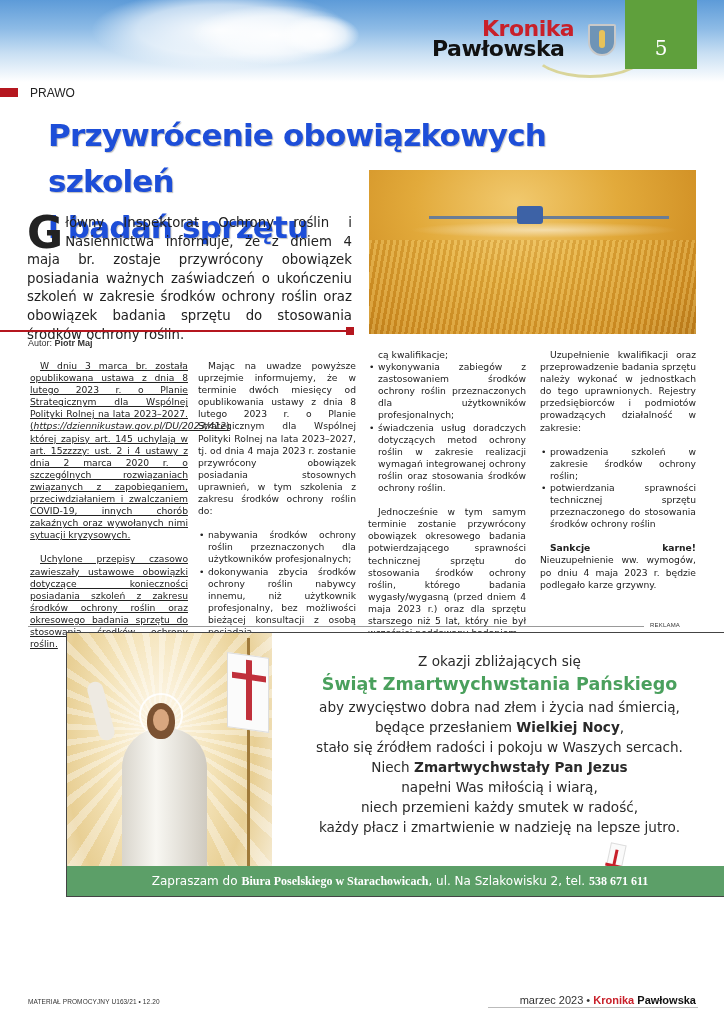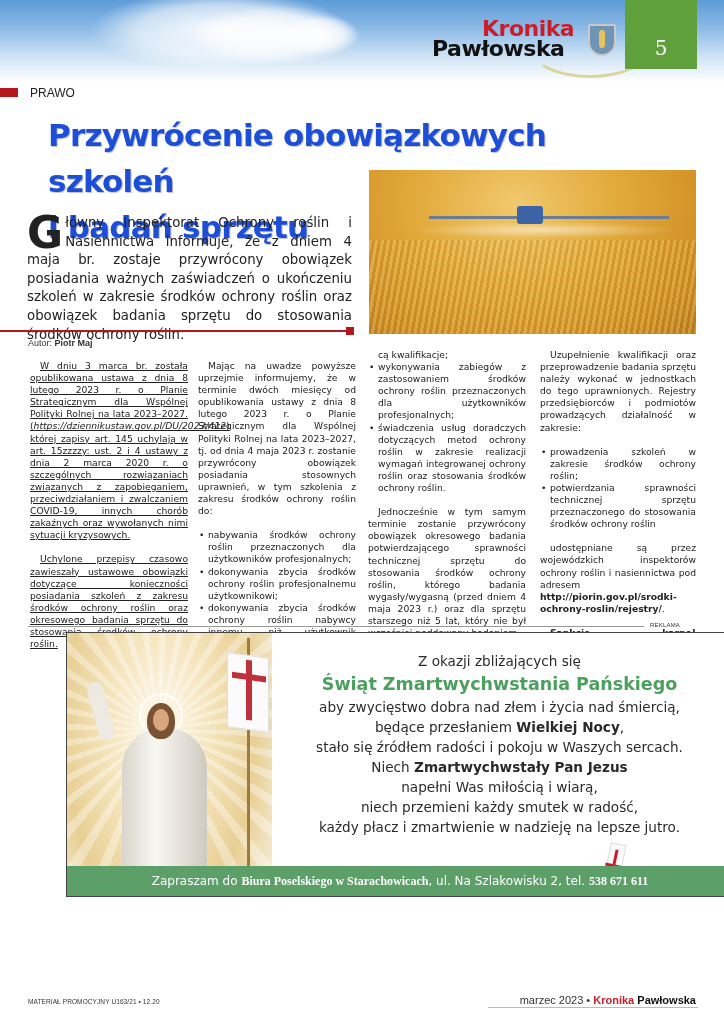--- a/index.html
+++ b/index.html
@@ -142,41 +142,39 @@
 
 <div class="col c1">
   <p><span>W dniu 3 marca br. została opublikowana ustawa z dnia 8 lutego 2023 r. o Planie Strategicznym dla Wspólnej Polityki Rolnej na lata 2023–2027. (</span><i>https://dziennikustaw.gov.pl/DU/2023/412</i><span>) której zapisy art. 145 uchylają w art. 15zzzzy: ust. 2 i 4 ustawy z dnia 2 marca 2020 r. o szczególnych rozwiązaniach związanych z zapobieganiem, przeciwdziałaniem i zwalczaniem COVID-19, innych chorób zakaźnych oraz wywołanych nimi sytuacji kryzysowych.</span></p>
   <p>Uchylone przepisy czasowo zawieszały ustawowe obowiązki dotyczące konieczności posiadania szkoleń z zakresu środków ochrony roślin oraz okresowego badania sprzętu do stosowania środków ochrony roślin.</p>
 </div>
 
 <div class="col c2">
   <p>Mając na uwadze powyższe uprzejmie informujemy, że w terminie dwóch miesięcy od opublikowania ustawy z dnia 8 lutego 2023 r. o Planie Strategicznym dla Wspólnej Polityki Rolnej na lata 2023–2027, tj. od dnia 4 maja 2023 r. zostanie przywrócony obowiązek posiadania stosownych uprawnień, w tym szkolenia z zakresu środków ochrony roślin do:</p>
   <ul>
     <li>nabywania środków ochrony roślin przeznaczonych dla użytkowników profesjonalnych;</li>
-    <li>dokonywania zbycia środków ochrony roślin profesjonalnemu użytkownikowi;</li>
     <li>dokonywania zbycia środków ochrony roślin nabywcy innemu, niż użytkownik profesjonalny, bez możliwości bieżącej konsultacji z osobą posiadają-</li>
   </ul>
 </div>
 
 <div class="col c3">
   <div style="padding-left:10px;">cą kwalifikacje;</div>
   <ul>
     <li>wykonywania zabiegów z zastosowaniem środków ochrony roślin przeznaczonych dla użytkowników profesjonalnych;</li>
     <li>świadczenia usług doradczych dotyczących metod ochrony roślin w zakresie realizacji wymagań integrowanej ochrony roślin oraz stosowania środków ochrony roślin.</li>
   </ul>
   <p>Jednocześnie w tym samym terminie zostanie przywrócony obowiązek okresowego badania potwierdzającego sprawności technicznej sprzętu do stosowania środków ochrony roślin, którego badania wygasły/wygasną (przed dniem 4 maja 2023 r.) oraz dla sprzętu starszego niż 5 lat, który nie był wcześniej poddawany badaniom.</p>
 </div>
 
 <div class="col c4">
   <p>Uzupełnienie kwalifikacji oraz przeprowadzenie badania sprzętu należy wykonać w jednostkach do tego uprawnionych. Rejestry przedsiębiorców i podmiotów prowadzących działalność w zakresie:</p>
   <ul>
     <li>prowadzenia szkoleń w zakresie środków ochrony roślin;</li>
     <li>potwierdzania sprawności technicznej sprzętu przeznaczonego do stosowania środków ochrony roślin</li>
   </ul>
-  <p><span>udostępniane są przez wojewódzkich inspektorów ochrony roślin i nasiennictwa pod adresem </span><b>http://piorin.gov.pl/srodki-ochrony-roslin/rejestry/</b><span>.</span></p>
   <p><b>Sankcje karne!</b><span> Nieuzupełnienie ww. wymogów, po dniu 4 maja 2023 r. będzie podlegało karze grzywny.</span></p>
 </div>
 
 <div class="ad-rule"></div>
 <div class="ad-label">REKLAMA</div>
 
 <div class="ad">
   <div class="jesus">
     <div class="rays"></div>
     <div class="halo"></div>

